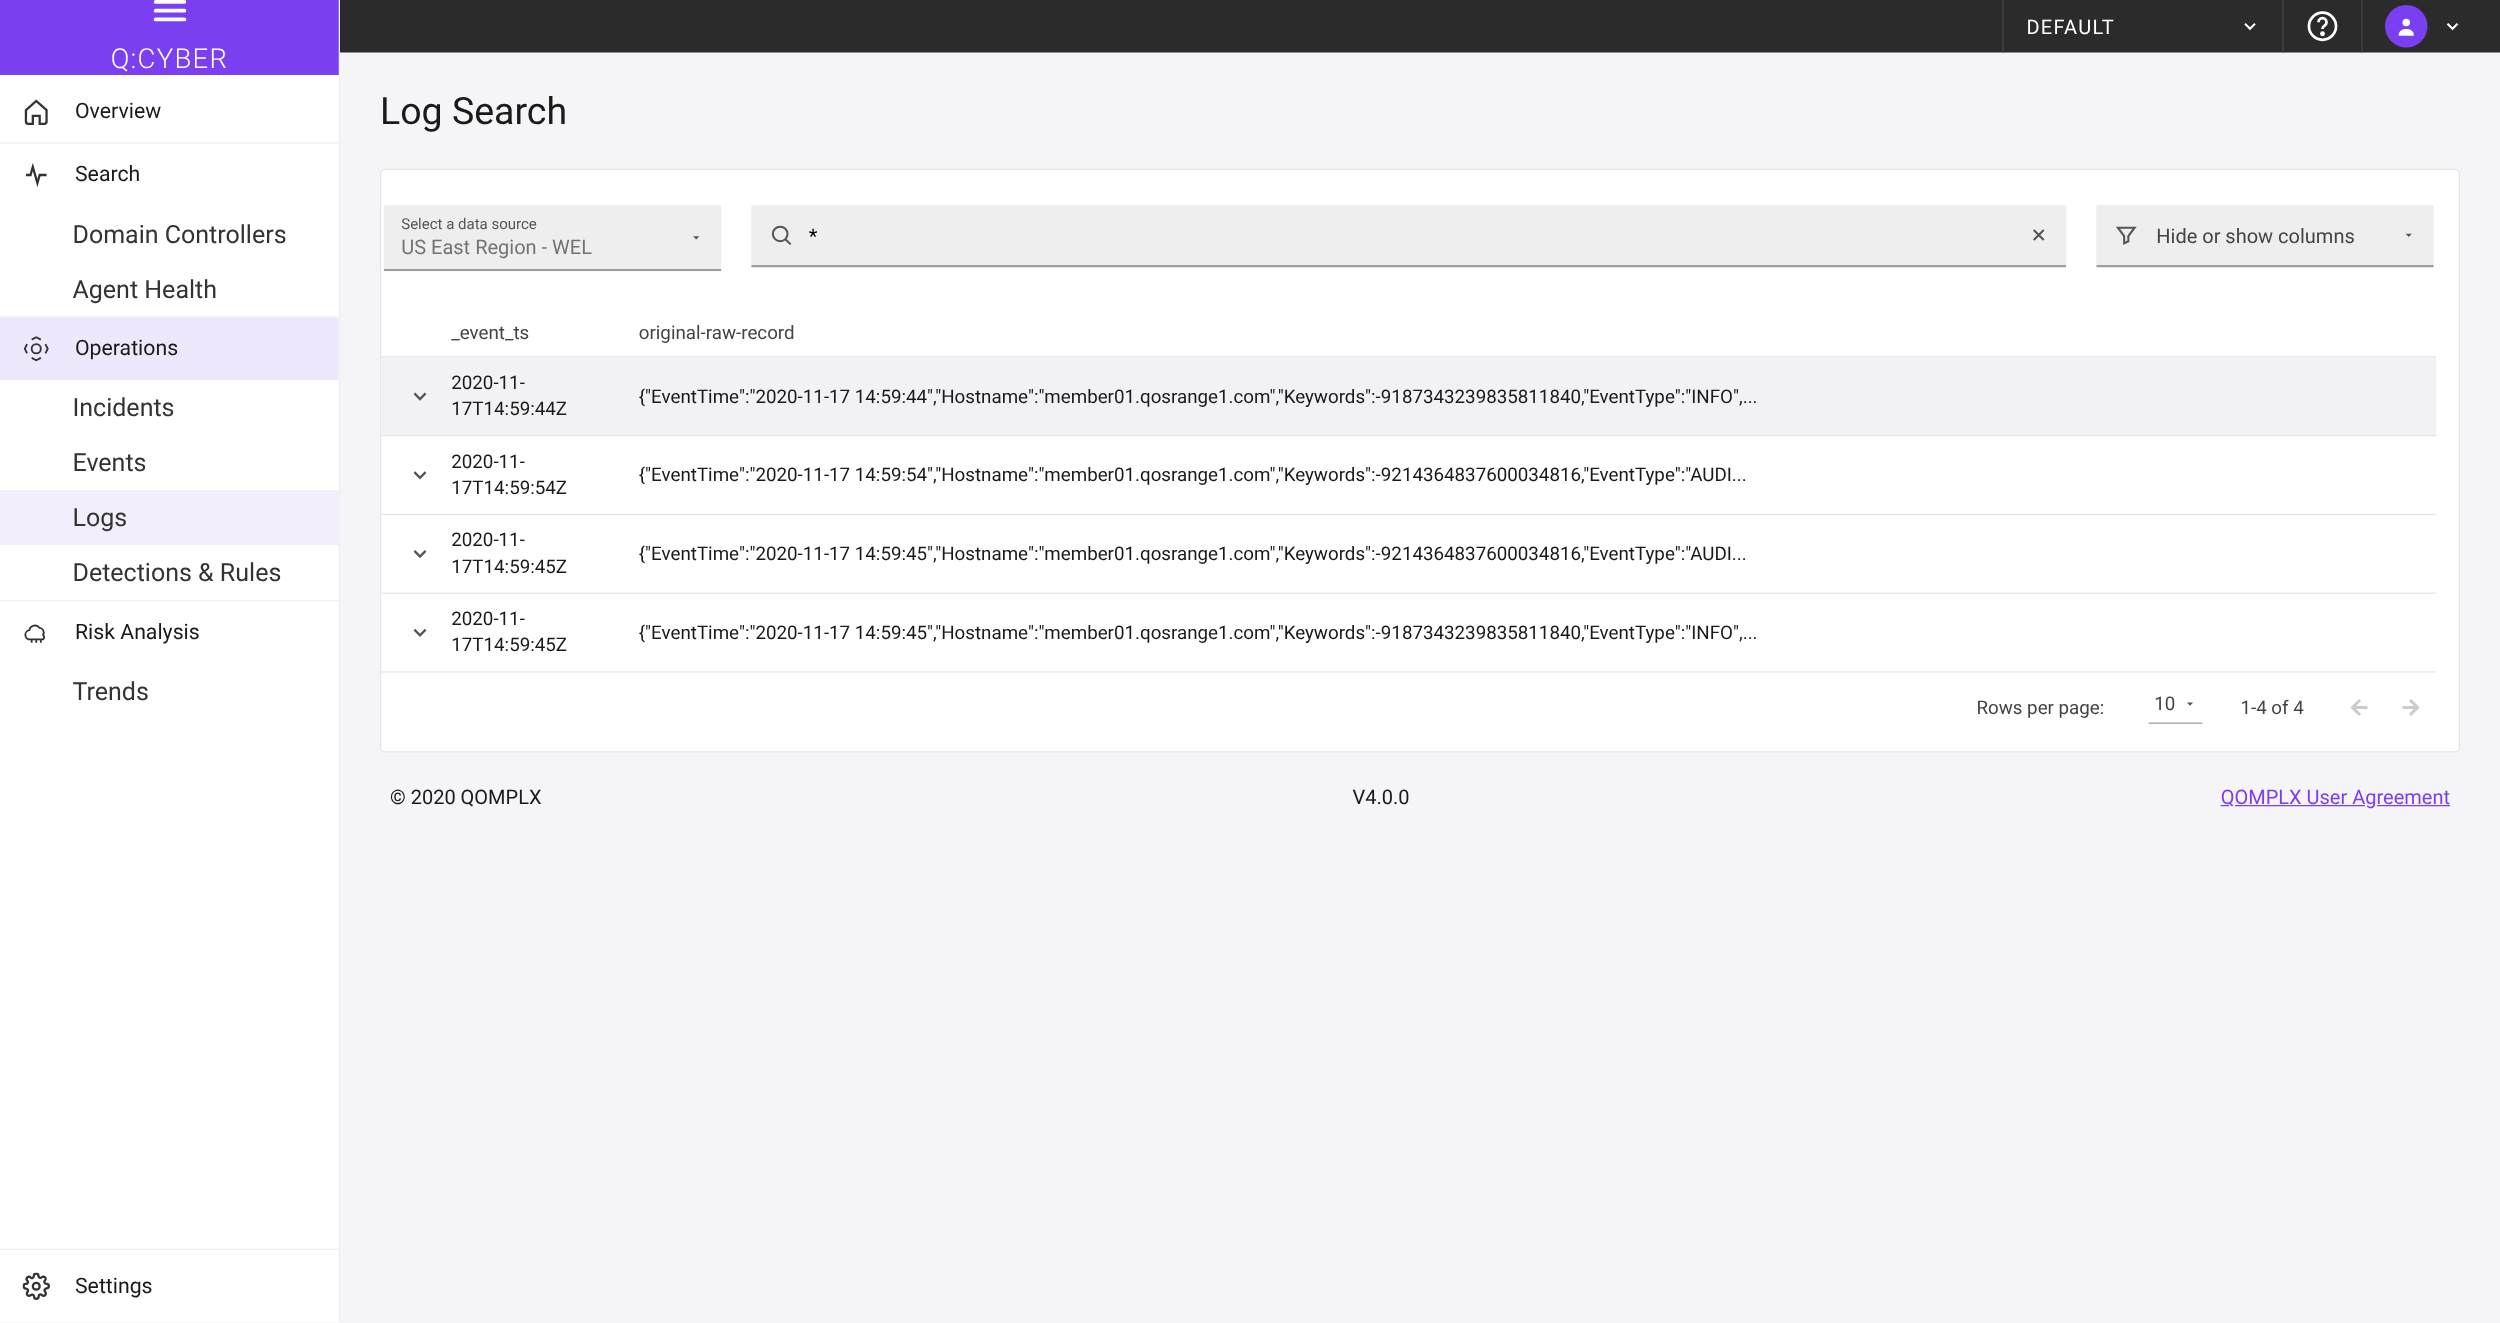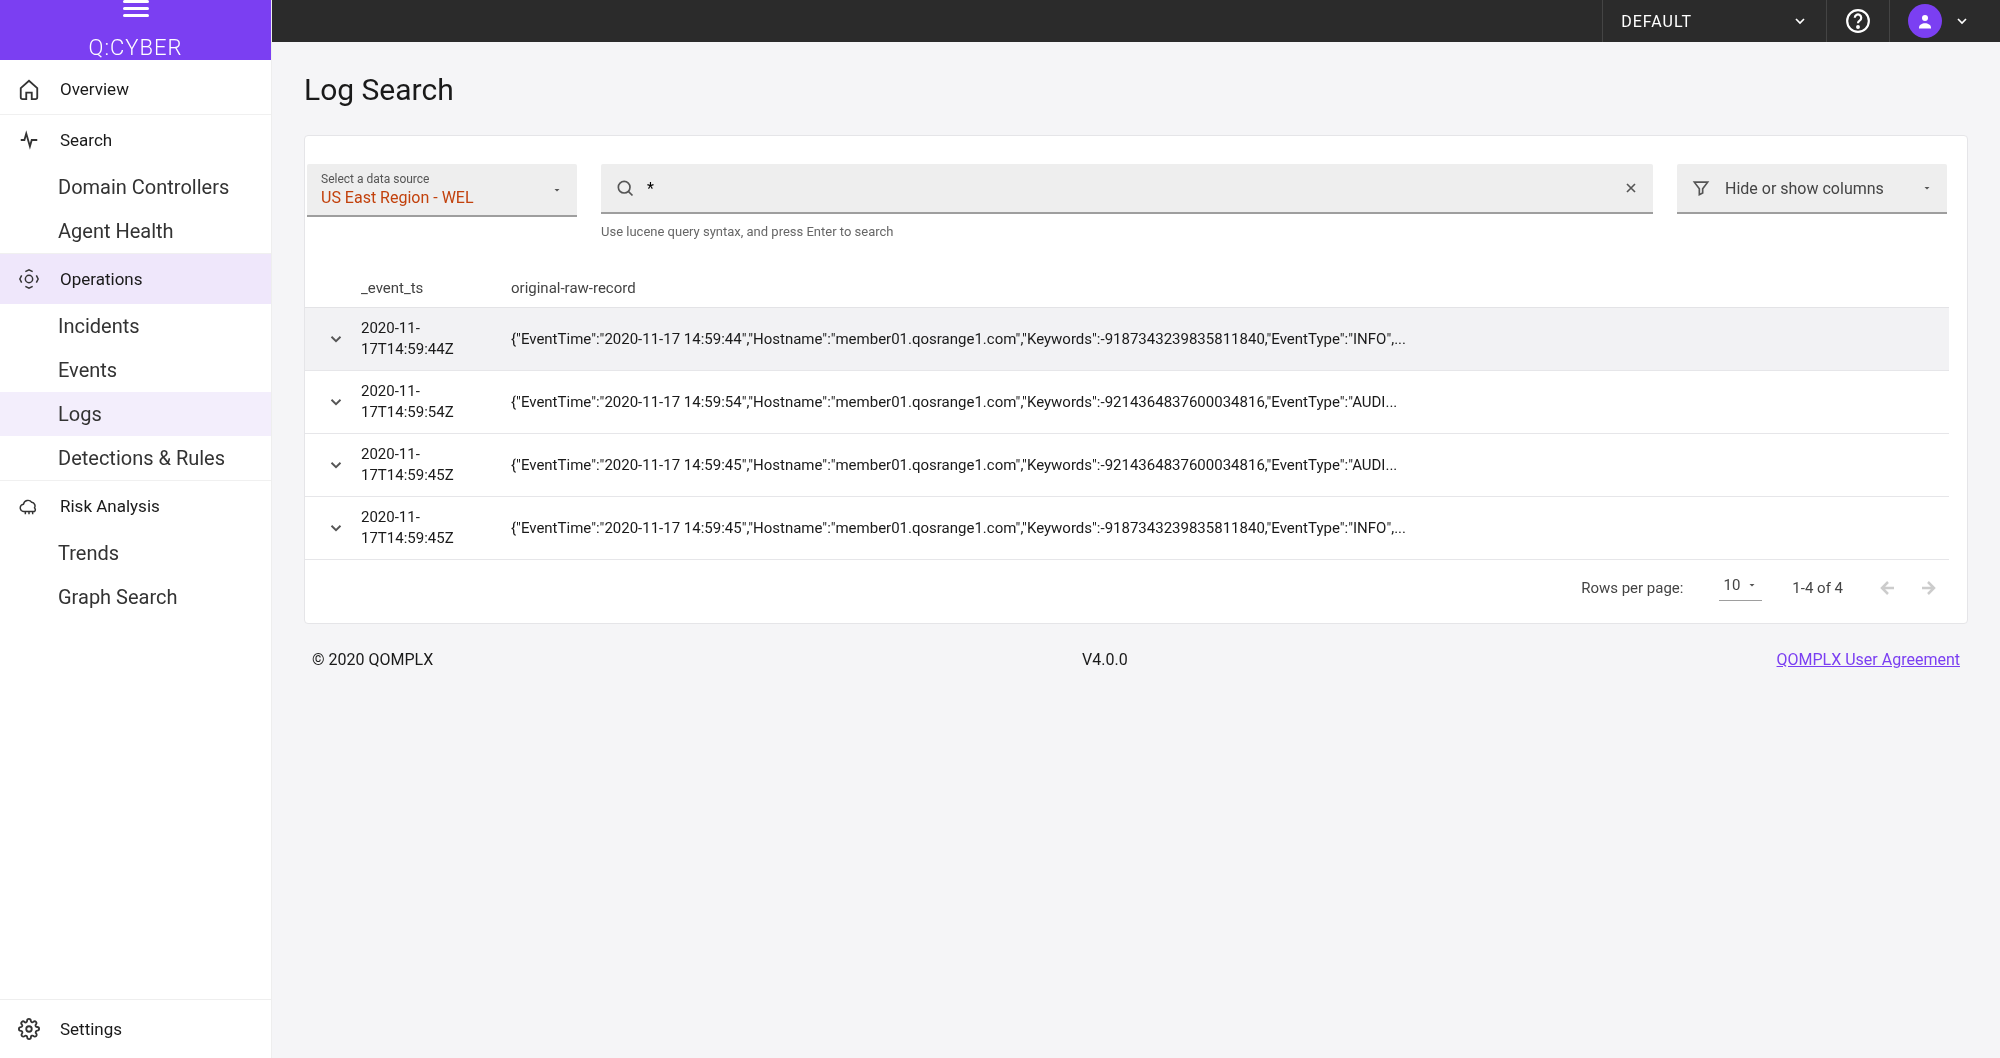--- a/index.html
+++ b/index.html
@@ -33,21 +33,21 @@
 
 .page { padding: 30px 32px; }
 .page-title { font-size: 30px; font-weight: 400; margin-bottom: 28px; }
 .card { background: #fff; border: 1px solid #e5e5e8; border-radius: 4px; padding: 28px 18px 18px 0; }
 
 
 .controls { display: flex; gap: 24px; align-items: flex-start; margin-bottom: 30px; padding: 0 2px; }
 .select-box, .search-box, .columns-box { background: #eeeeee; border-bottom: 2px solid #9e9e9e; border-radius: 2px 2px 0 0; display: flex; align-items: center; }
 .select-box { width: 270px; padding: 8px 14px; position: relative; }
 .select-box .label-small { font-size: 12px; color: #555; display: block; }
-.select-box .value { font-size: 16px; color: #c2410c; margin-top: 2px; }
+.select-box .value { font-size: 16px; color: #737373; margin-top: 2px; }
 .select-box .chev { position: absolute; right: 14px; top: 50%; transform: translateY(-50%); }
 .search-wrap { flex: 1; }
 .search-box { width: 100%; padding: 14px 14px; gap: 12px; }
 .search-box input { flex: 1; background: transparent; border: none; outline: none; font-size: 16px; font-family: inherit; }
 .search-hint { font-size: 13px; color: #666; margin-top: 10px; }
 .columns-box { width: 270px; padding: 14px 14px; gap: 14px; }
 .columns-box .txt { flex: 1; font-size: 16px; color: #444; }
 
 
 .tbl { width: 100%; }
@@ -136,21 +136,20 @@
         <div class="nav-item">
           <span class="icon">
             <svg width="24" height="24" viewBox="0 0 24 24" fill="none" stroke="currentColor" stroke-width="1.6">
                 <path d="M18 14a4 4 0 0 0-3-6 5 5 0 0 0-9 2 4 4 0 0 0 1 8h11a3 3 0 0 0 0-4z"></path>
                 <path d="M8 18v3M12 18v3M16 18v3"></path>
               </svg>
           </span>
           <span>Risk Analysis</span>
         </div>
         <div class="nav-sub">Trends</div>
-        <div class="nav-sub">Graph Search</div>
       </div>
     </nav>
     <div class="sidebar-footer">
       <div class="nav-item">
         <span class="icon">
           <svg width="22" height="22" viewBox="0 0 24 24" fill="none" stroke="currentColor" stroke-width="2">
               <circle cx="12" cy="12" r="3"></circle>
               <path d="M19.4 15a1.65 1.65 0 0 0 .33 1.82l.06.06a2 2 0 1 1-2.83 2.83l-.06-.06a1.65 1.65 0 0 0-1.82-.33 1.65 1.65 0 0 0-1 1.51V21a2 2 0 1 1-4 0v-.09a1.65 1.65 0 0 0-1-1.51 1.65 1.65 0 0 0-1.82.33l-.06.06a2 2 0 1 1-2.83-2.83l.06-.06A1.65 1.65 0 0 0 4.6 15a1.65 1.65 0 0 0-1.51-1H3a2 2 0 1 1 0-4h.09c.66 0 1.25-.39 1.51-1a1.65 1.65 0 0 0-.33-1.82l-.06-.06a2 2 0 1 1 2.83-2.83l.06.06c.5.5 1.24.63 1.82.33.58-.24.96-.8 1-1.43V3a2 2 0 1 1 4 0v.09c.4.63.42 1.19 1 1.43.58.3 1.32.17 1.82-.33l.06-.06a2 2 0 1 1 2.83 2.83l-.06.06c-.5.5-.63 1.24-.33 1.82.24.58.8.96 1.43 1H21a2 2 0 1 1 0 4h-.09c-.63.04-1.19.42-1.43 1z"></path>
             </svg>
         </span>
@@ -221,21 +220,20 @@
                     <path d="M21 21l-5-5"></path>
                   </svg>
               </span>
               <input type="text" value="*" style="">
               <span style="cursor:pointer">
                 <svg width="16" height="16" viewBox="0 0 24 24" fill="none" stroke="#555" stroke-width="2.5">
                     <path d="M6 6l12 12M18 6L6 18"></path>
                   </svg>
               </span>
             </div>
-            <div class="search-hint">Use lucene query syntax, and press Enter to search</div>
           </div>
           <div class="columns-box">
             <span>
               <svg width="20" height="20" viewBox="0 0 24 24" fill="none" stroke="#555" stroke-width="2">
                   <path d="M4 5h16l-6 8v5l-4 2v-7z"></path>
                 </svg>
             </span>
             <span class="txt">Hide or show columns</span>
             <span>
               <svg width="12" height="12" viewBox="0 0 24 24" fill="#555">

